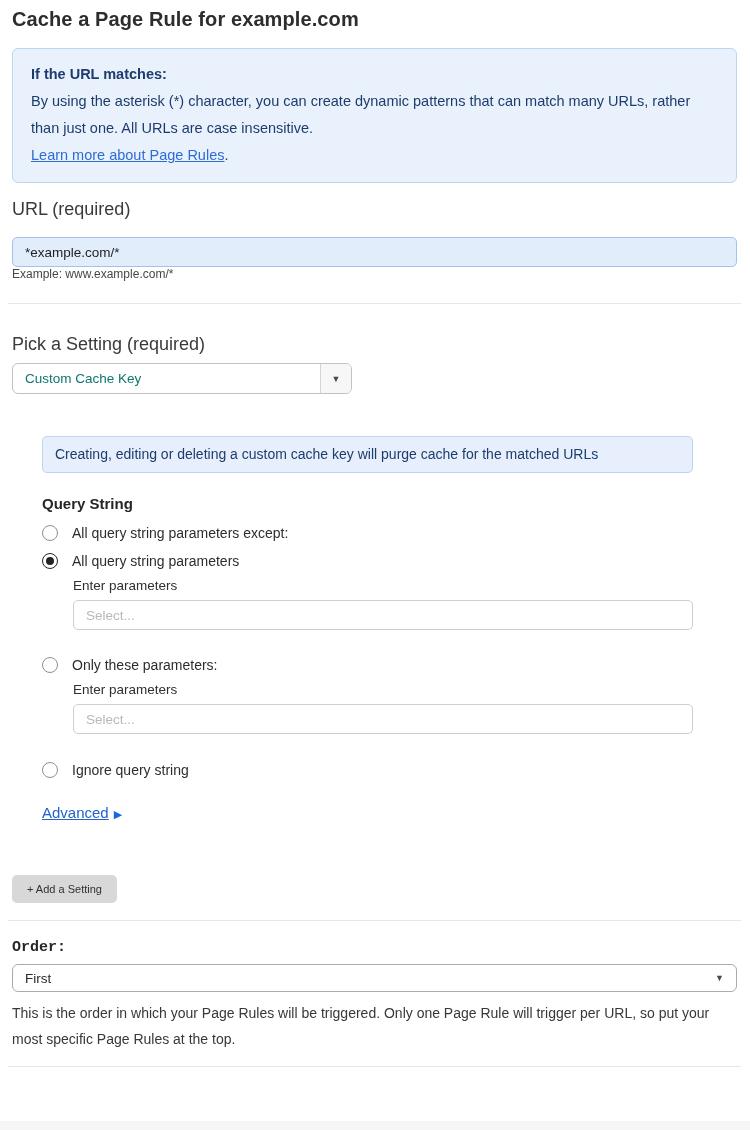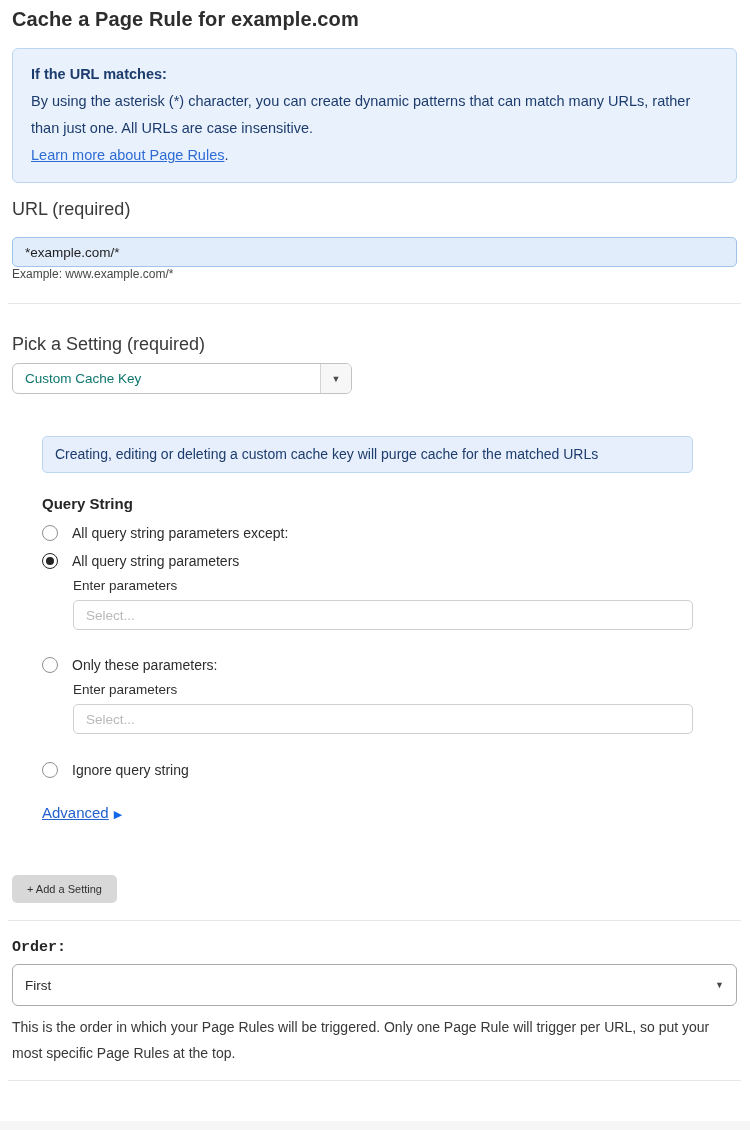--- a/index.html
+++ b/index.html
@@ -203,21 +203,21 @@
     cursor: pointer;
   }
 
   .order-divider { margin-top: 17px; }
   .order-heading { margin-top: 18px; font-family: Liberation Mono, monospace; }
   .order-label { margin-top: 22px; }
 
   .order-select {
     margin-top: 8px;
     width: 725px;
-    height: 42px;
+    height: 28px;
     border: 1px solid #ababab;
     border-radius: 6px;
     background: #fff;
     display: flex;
     align-items: center;
     justify-content: space-between;
     padding: 0 12px;
     cursor: pointer;
   }
   .order-select .select-value { font-size: 13.5px; color: #2a2a2a; }

